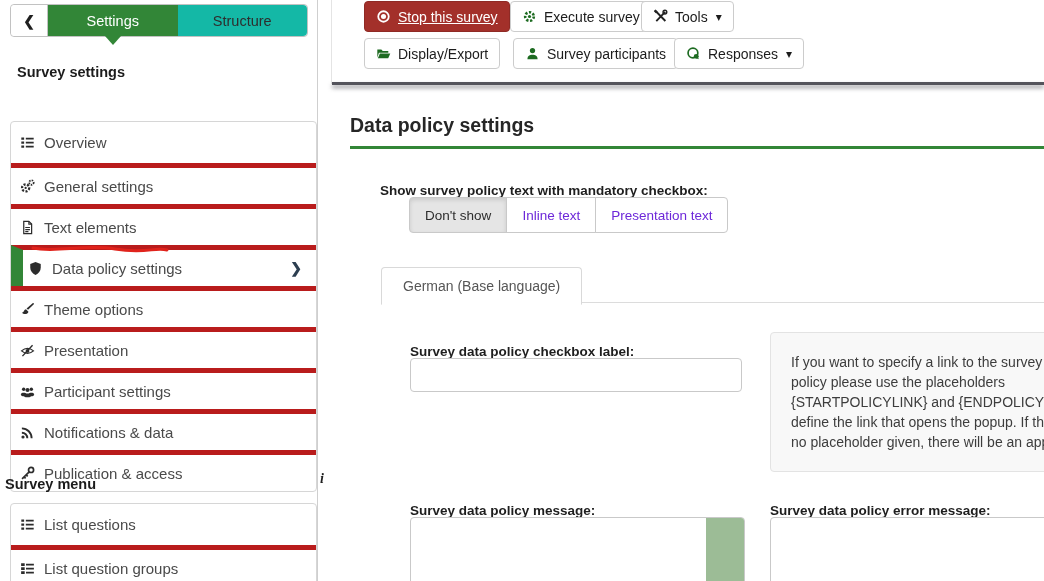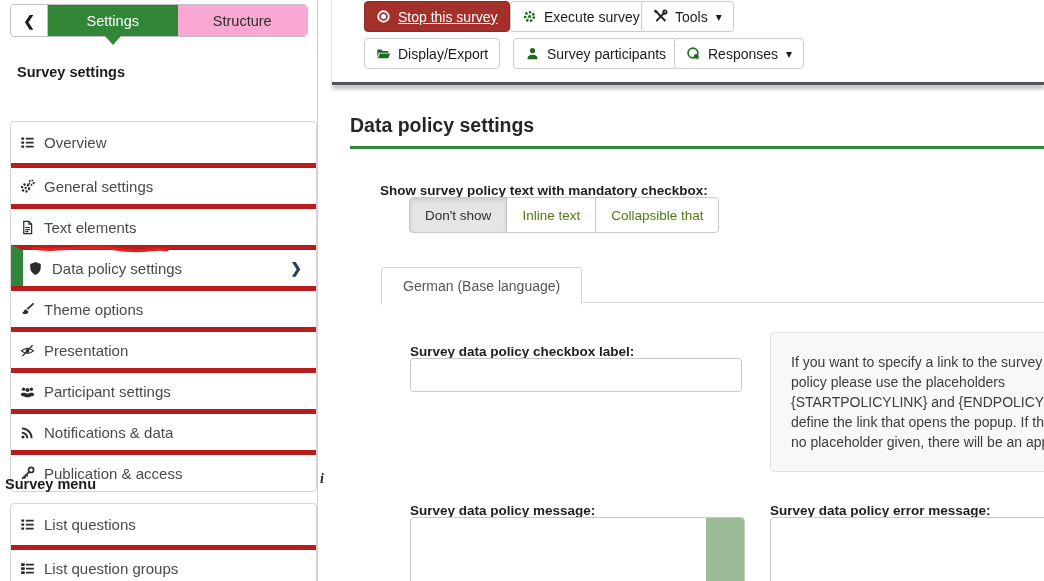--- a/index.html
+++ b/index.html
@@ -11,21 +11,21 @@
            border-right:1px solid #cfcfcf;box-sizing:border-box;}
   .topTabs{position:absolute;left:10px;top:4px;width:298px;height:33px;display:flex;
            border:1px solid #c2c2c2;border-radius:4px;background:#fff;box-sizing:border-box;}
   .backBtn{width:36px;display:flex;align-items:center;justify-content:center;
            border-right:1px solid #c2c2c2;font-size:14px;font-weight:bold;color:#1f1f1f;
            background:#fff;border-radius:4px 0 0 4px;cursor:pointer;}
   .tabSettings{flex:1;position:relative;display:flex;align-items:center;justify-content:center;
            background:#328637;color:#fff;font-size:14.5px;cursor:pointer;}
   .tabCaret{position:absolute;left:50%;top:31px;margin-left:-8px;width:0;height:0;
            border:8px solid transparent;border-top:9px solid #328637;border-bottom:none;}
-  .tabStructure{flex:1;display:flex;align-items:center;justify-content:center;background:#f9a8d4;
+  .tabStructure{flex:1;display:flex;align-items:center;justify-content:center;background:#14b8a6;
            color:#2e2e2e;font-size:14.5px;border-radius:0 4px 4px 0;cursor:pointer;}
 
   .sideHeading{position:absolute;left:5px;font-size:14.5px;font-weight:700;color:#1c1c1c;}
   .listbox{position:absolute;left:10px;width:307px;border:1px solid #d6d6d6;border-radius:4px;
            background:#fff;box-sizing:border-box;}
   .item{height:41px;box-sizing:border-box;display:flex;align-items:center;gap:9px;
         padding:0 14px 0 9px;font-size:15px;color:#4a4a4a;cursor:pointer;border-top:5px solid #b91c1c;}
   .item:first-child{border-top:none;}
   .item .ic{color:#2c2c2c;}
   .item.active{border-left:12px solid #328637;padding-left:5px;}
@@ -52,21 +52,21 @@
   .darkline{position:absolute;left:332px;right:0;top:82px;height:3px;background:#54545c;
             box-shadow:0 3px 4px rgba(60,60,70,.55);}
 
   
   .pageTitle{position:absolute;left:350px;top:114px;font-size:19.5px;font-weight:700;color:#262626;}
   .titleRule{position:absolute;left:350px;right:0;top:146px;height:3px;background:#328637;}
   .flabel{position:absolute;font-size:13.5px;font-weight:700;color:#1e1e1e;margin-top:8px;}
 
   .btnGroup{position:absolute;left:381px;top:197px;display:flex;padding-left:28px;}
   .btnGroup button{height:36px;box-sizing:border-box;padding:0 15px;border:1px solid #c9c9c9;
-        background:#fff;color:#4d7c0f;font-size:13.5px;margin-left:-1px;cursor:pointer;
+        background:#fff;color:#6d28d9;font-size:13.5px;margin-left:-1px;cursor:pointer;
         font-family:inherit;}
   .btnGroup button:first-child{margin-left:0;border-radius:4px 0 0 4px;}
   .btnGroup button:last-child{border-radius:0 4px 4px 0;}
   .btnGroup button.sel{background:#e5e5e5;color:#2d2d2d;box-shadow:inset 0 2px 4px rgba(0,0,0,.12);}
 
   .tabline{position:absolute;left:381px;right:0;top:302px;height:1px;background:#dcdcdc;z-index:1;}
   .langTab{position:absolute;left:381px;top:267px;height:36px;z-index:2;background:#fff;
         border:1px solid #d9d9d9;border-bottom:1px solid #fff;border-radius:4px 4px 0 0;
         display:flex;align-items:center;padding:0 21px;font-size:14px;color:#565656;cursor:pointer;}
 
@@ -293,21 +293,21 @@
   <div class="darkline"></div>
 
   <div class="pageTitle">Data policy settings</div>
   <div class="titleRule"></div>
 
   <div class="flabel" style="left:380px;top:175px;">Show survey policy text with mandatory checkbox:</div>
 
   <div class="btnGroup">
     <button class="sel">Don't show</button>
     <button>Inline text</button>
-    <button>Collapsible that</button>
+    <button>Presentation text</button>
   </div>
 
   <div class="tabline"></div>
   <div class="langTab">
     <span>German (Base language)</span>
   </div>
 
   <div class="flabel" style="left:410px;top:336px;">Survey data policy checkbox label:</div>
   <input class="txtInput" type="text" value="" style="">
 

